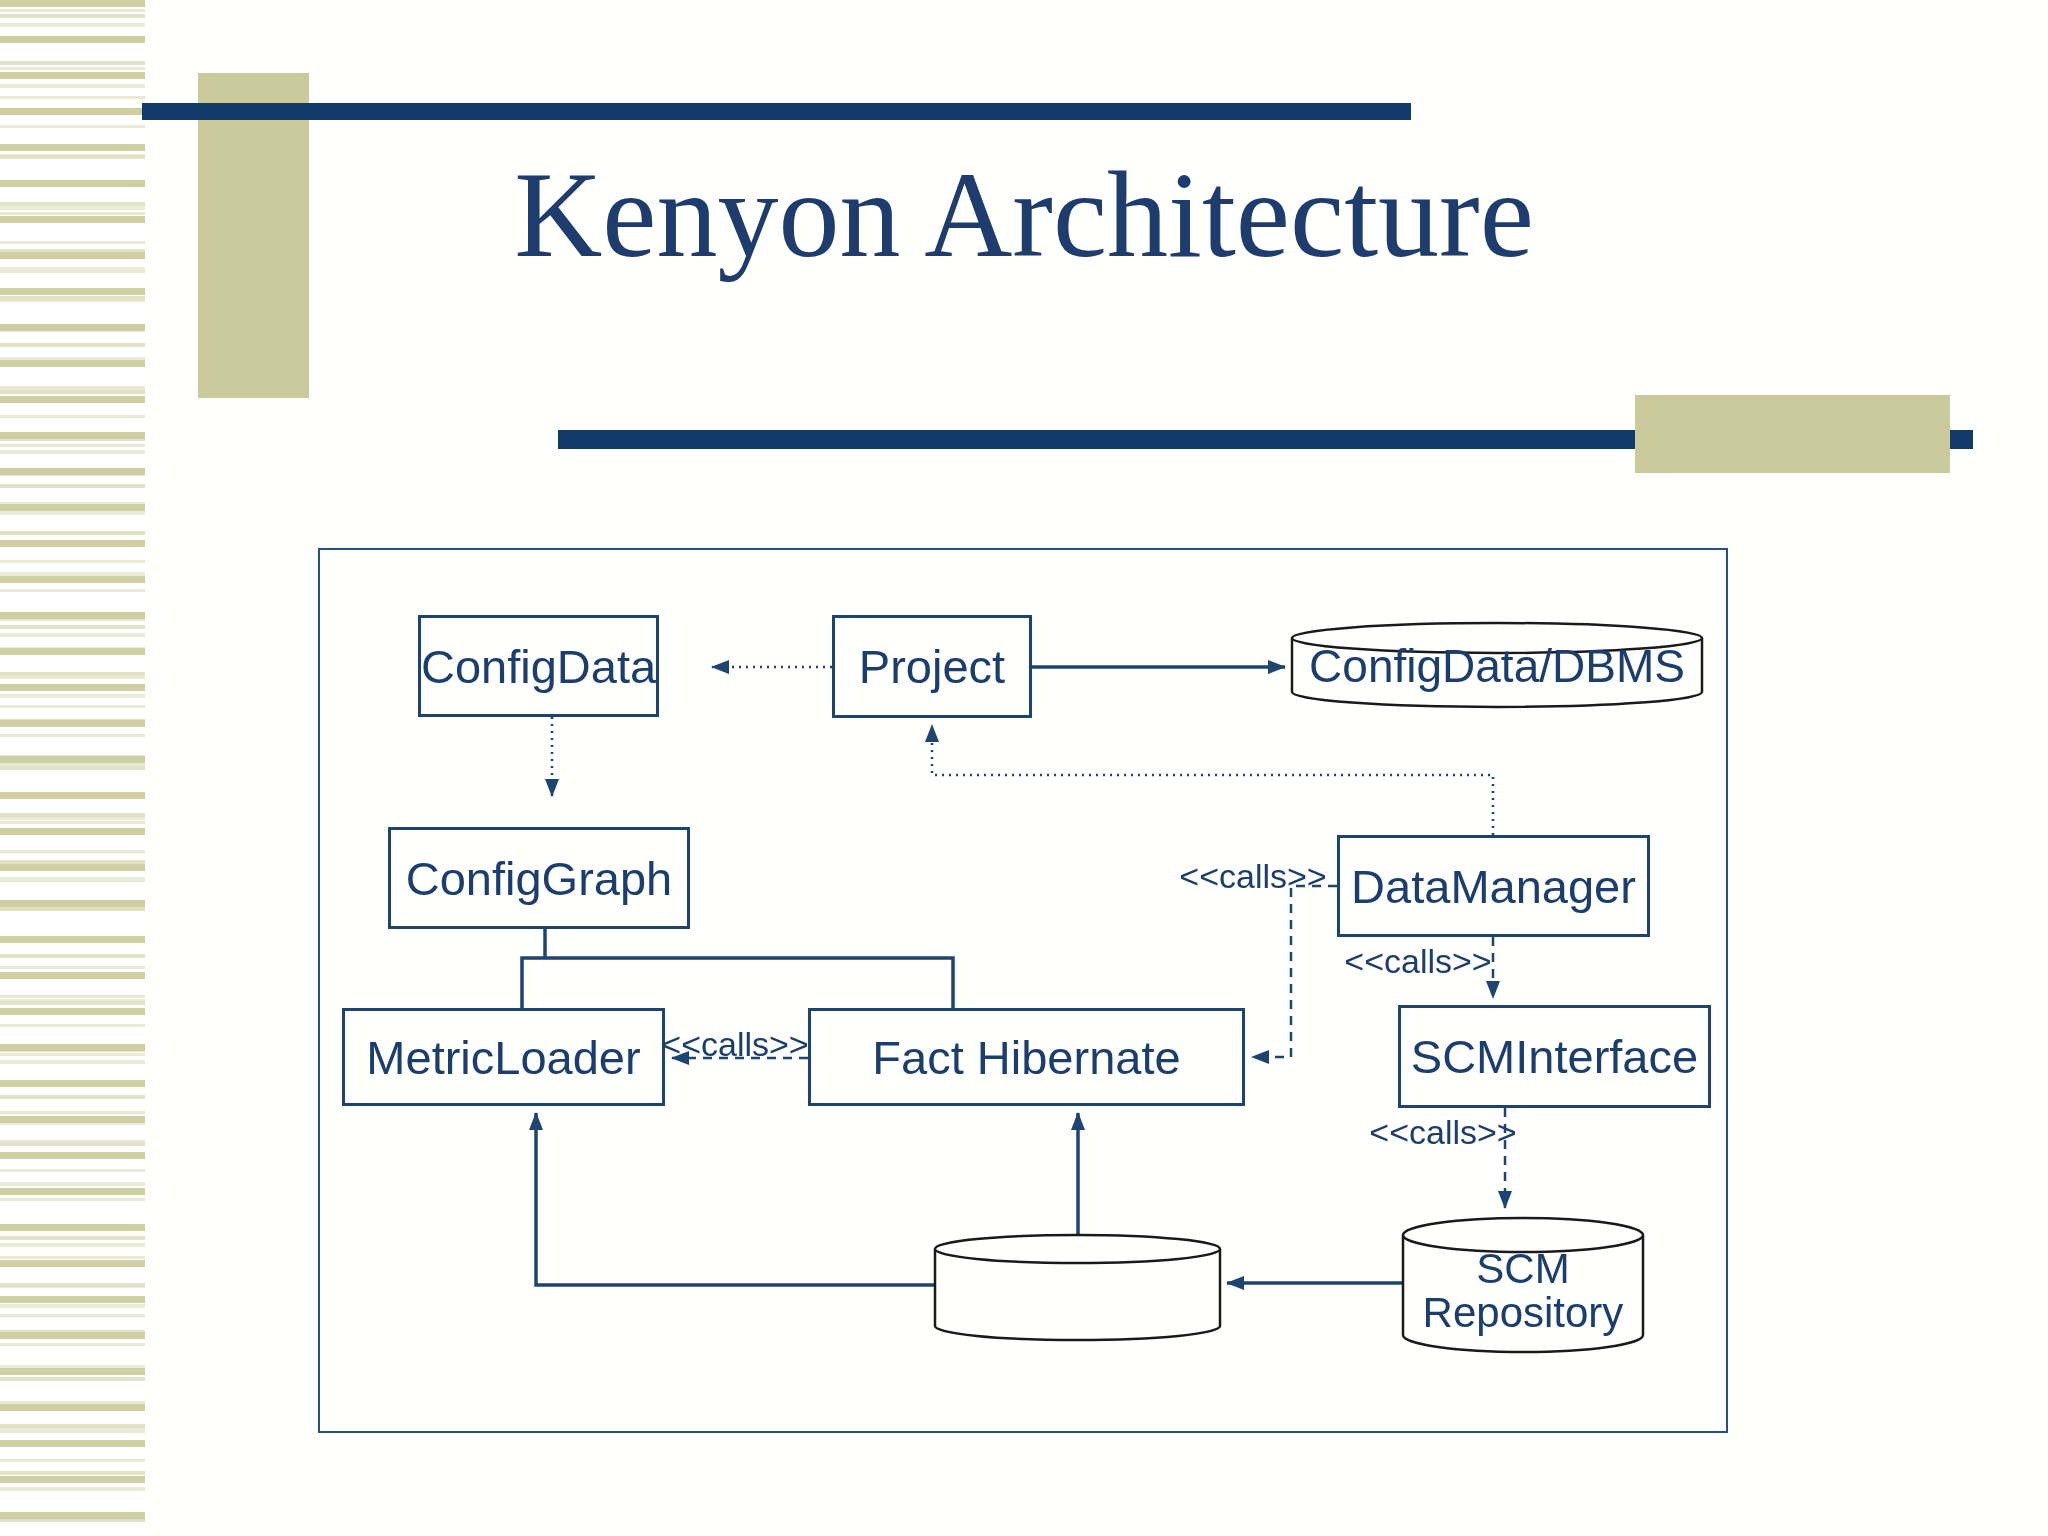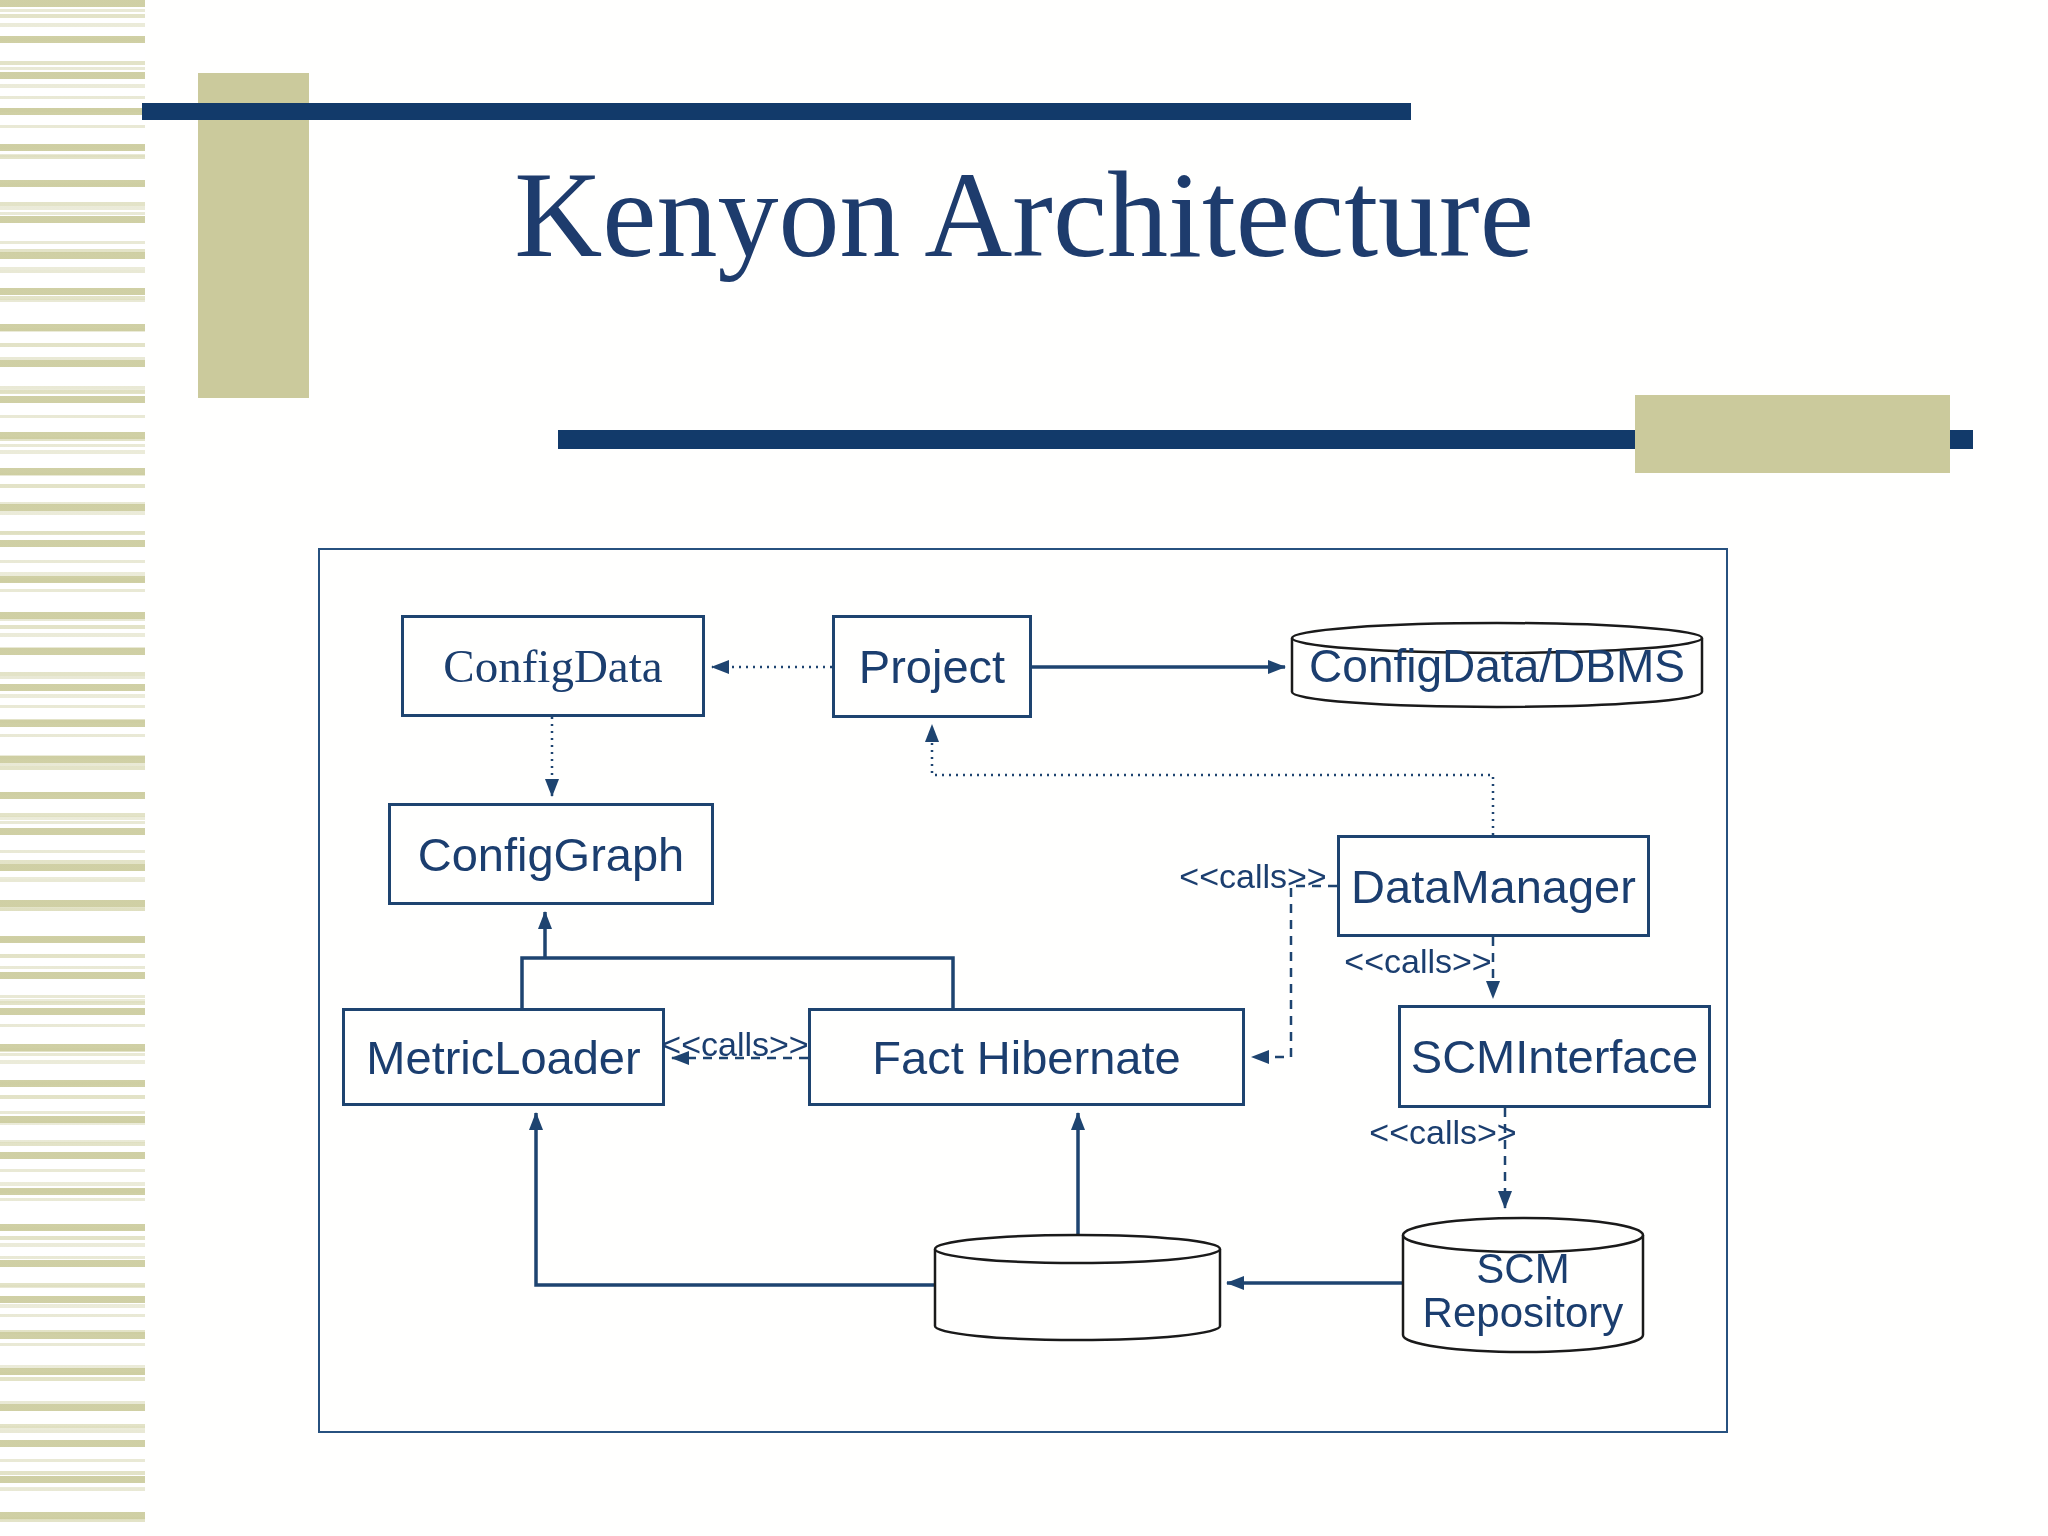--- a/index.html
+++ b/index.html
@@ -32,23 +32,23 @@
     position:absolute;left:318px;top:548px;width:1410px;height:885px;
     border:2px solid #27517f;background:transparent;box-sizing:border-box;
   }
   svg.overlay{position:absolute;left:0;top:0;width:2048px;height:1536px;pointer-events:none;}
   .node{
     position:absolute;box-sizing:border-box;background:#fffffe;
     border:3px solid #1e4470;color:#1b3e6f;
     display:flex;align-items:center;justify-content:center;
     font-size:47px;letter-spacing:0px;white-space:nowrap;
   }
-  #n-configdata   {left:401px;top:615px;width:304px;height:102px;font-family:Liberation Serif, serif;}
+  #n-configdata   {left:418px;top:615px;width:241px;height:102px;}
   #n-project      {left:832px;top:615px;width:200px;height:103px;}
-  #n-configgraph  {left:388px;top:803px;width:326px;height:102px;}
+  #n-configgraph  {left:388px;top:827px;width:302px;height:102px;}
   #n-datamanager  {left:1337px;top:835px;width:313px;height:102px;}
   #n-metricloader {left:342px;top:1008px;width:323px;height:98px;}
   #n-factextractor{left:808px;top:1008px;width:437px;height:98px;}
   #n-scminterface {left:1398px;top:1005px;width:313px;height:103px;}
   .cyl-label{
     position:absolute;color:#1b3e6f;display:flex;align-items:center;justify-content:center;
     text-align:center;font-size:46px;line-height:1.05;
   }
   #l-hibernate    {left:1300px;top:630px;width:394px;height:72px;}
   #l-filesystem   {left:940px;top:1252px;width:275px;height:72px;}

